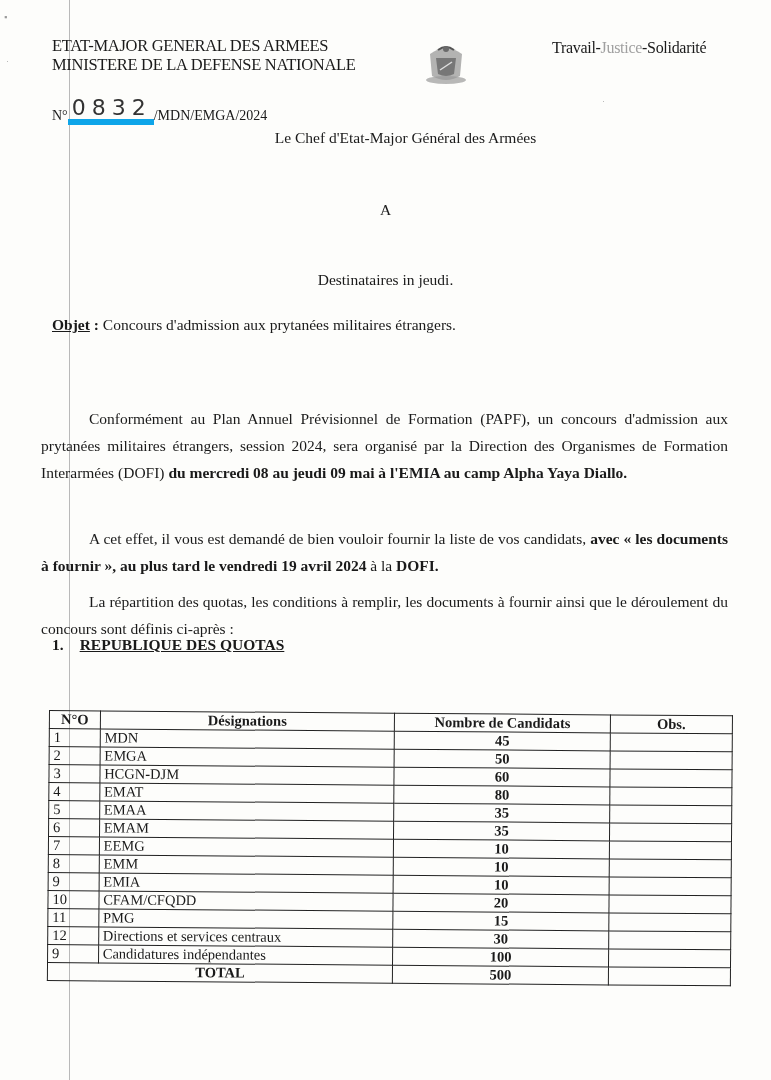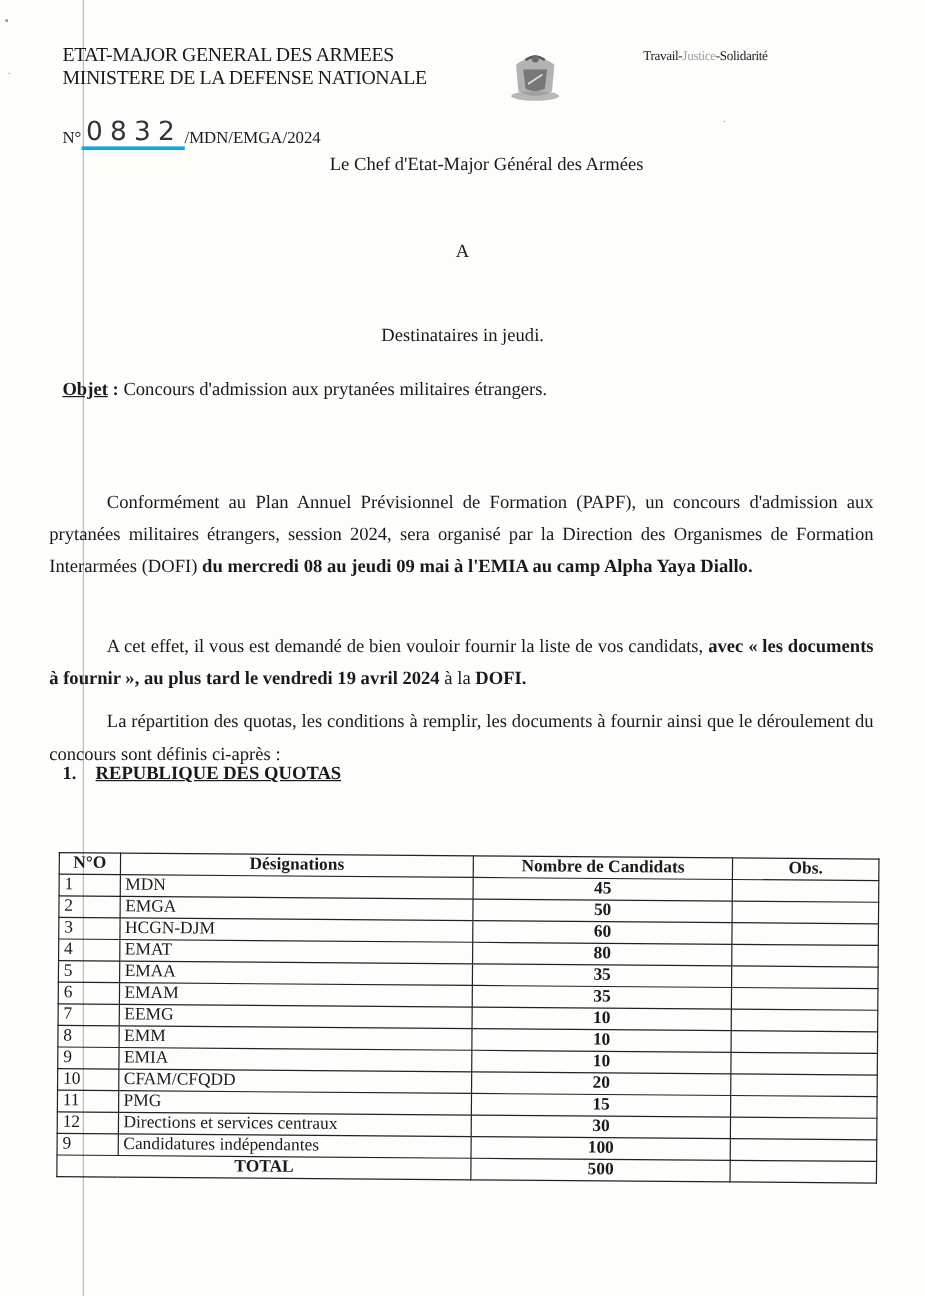--- a/index.html
+++ b/index.html
@@ -17,33 +17,33 @@
   .hdr-left {
     position: absolute; left: 52px; top: 36px;
     font-size: 16.5px; line-height: 19px; letter-spacing: -0.3px;
   }
   .ref {
     position: absolute; left: 52px; top: 80px; font-size: 14px;
     display: flex; align-items: flex-end;
   }
   .ref .num {
     font-family: "DejaVu Sans", sans-serif; font-size: 22px; letter-spacing: 6px;
-    color: #333; border-bottom: 3px solid #0ea5e9; padding: 0 2px 0 4px; line-height: 22px;
+    color: #333; border-bottom: 6px solid #0ea5e9; padding: 0 2px 0 4px; line-height: 22px;
     margin-bottom: 2px;
   }
   .ref .suffix { font-size: 14px; margin-bottom: 3px; margin-top: 28px; }
   .ref .no { margin-bottom: 3px; }
   .emblem {
     position: absolute; left: 420px; top: 40px; width: 52px; height: 46px;
   }
   .hdr-right {
     position: absolute; left: 530px; top: 38px; font-size: 16.5px; line-height: 19px;
     letter-spacing: -0.3px;
   }
-  .motto { font-size: 11px; display: block; margin-left: 6px; }
+  .motto { font-size: 16px; display: block; margin-left: 22px; }
   .motto .faded { color: #a0a0a0; }
   .center-line { position: absolute; left: 0; width: 771px; text-align: center; font-size: 15.5px; }
   .objet { position: absolute; left: 52px; top: 316px; font-size: 15.5px; font-family: Liberation Serif, serif; }
   .objet .lbl { font-weight: bold; text-decoration: underline; }
   .para {
     position: absolute; left: 41px; width: 687px; font-size: 15.5px; line-height: 27px;
     text-align: justify;
   }
   .para .indent { display: inline-block; width: 48px; }
   .section {

